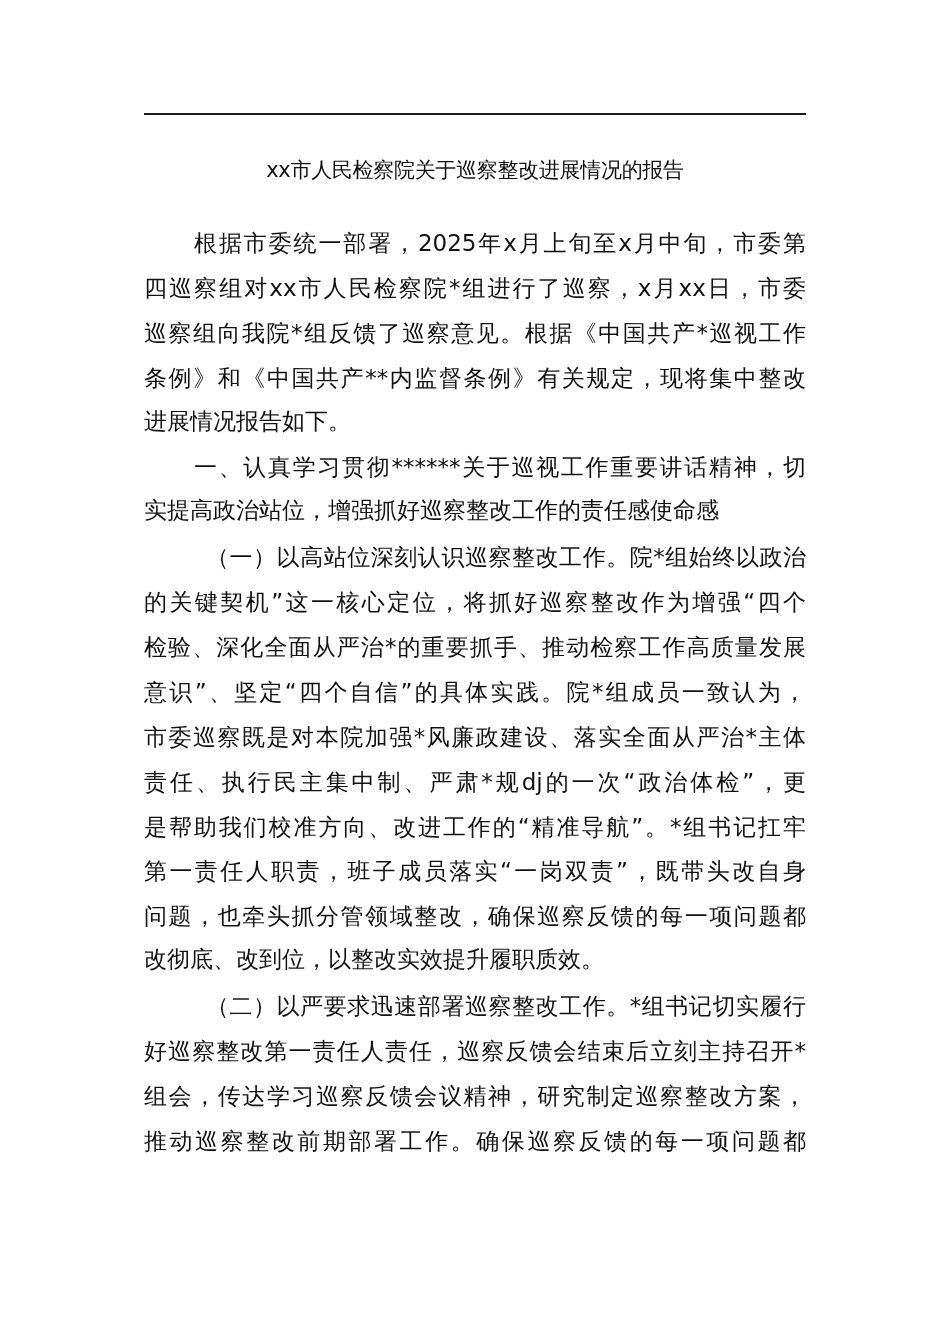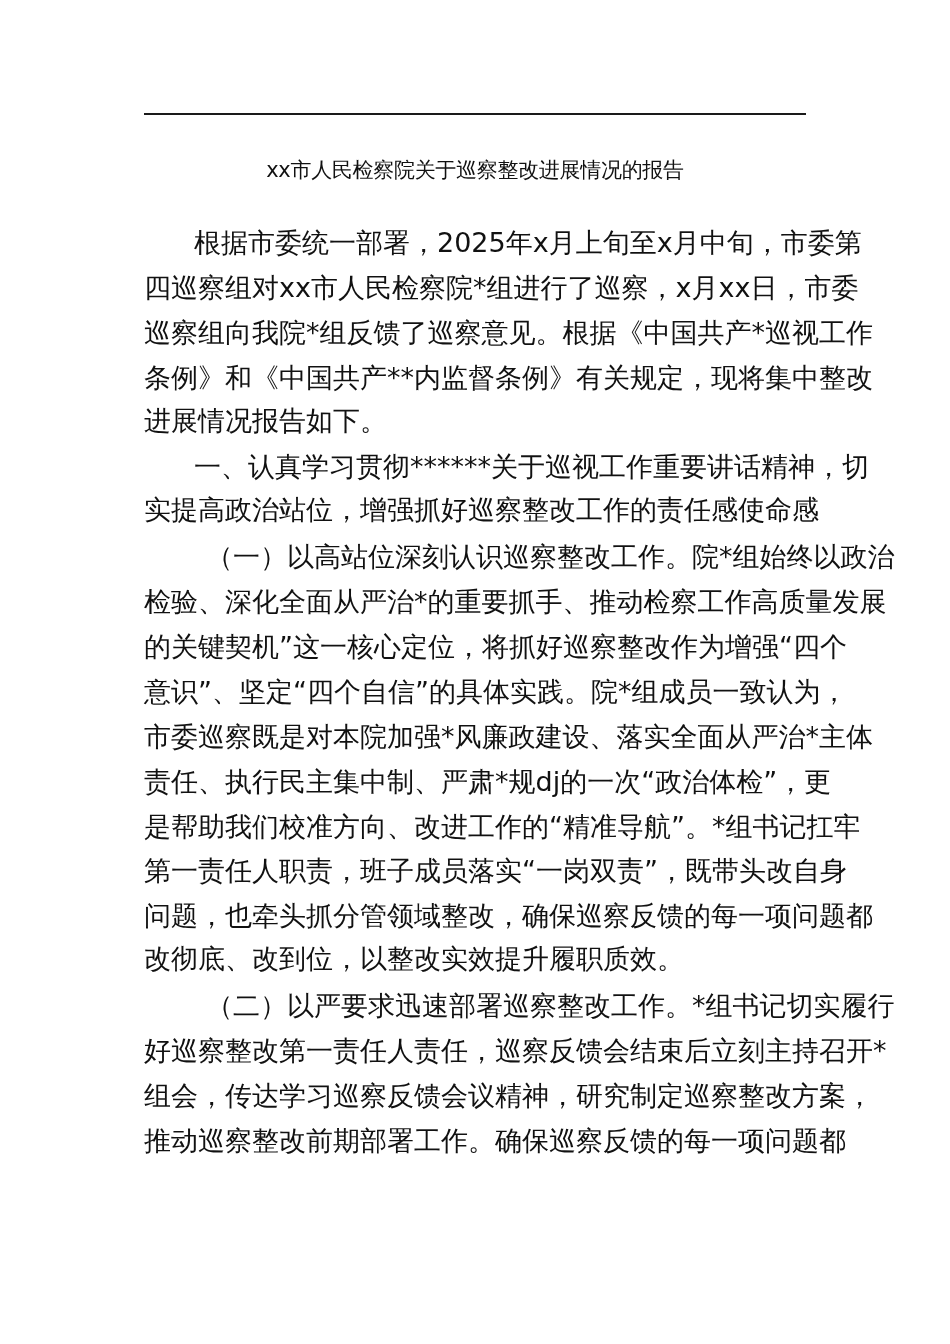--- a/index.html
+++ b/index.html
@@ -43,21 +43,21 @@
     }
     .body-text {
       position: absolute;
       left: 144px;
       top: 225px;
       width: 662px;
     }
     .line {
       height: 44.9px;
       line-height: 36px;
-      font-size: 27px;
+      font-size: 23px;
       white-space: nowrap;
       text-align: justify;
       text-align-last: justify;
       overflow: visible;
     }
     .line.last {
       text-align-last: left;
       font-family: Liberation Mono, monospace;
     }
     .line.indent {
@@ -85,22 +85,22 @@
       <div class="line last">进展情况报告如下。</div>
     </div>
 
     <div>
       <div class="line indent">一、认真学习贯彻******关于巡视工作重要讲话精神，切</div>
       <div class="line last">实提高政治站位，增强抓好巡察整改工作的责任感使命感</div>
     </div>
 
     <div>
       <div class="line indent2">（一）以高站位深刻认识巡察整改工作。院*组始终以政治</div>
+      <div class="line">的关键契机”这一核心定位，将抓好巡察整改作为增强“四个</div>
       <div class="line">检验、深化全面从严治*的重要抓手、推动检察工作高质量发展</div>
-      <div class="line">的关键契机”这一核心定位，将抓好巡察整改作为增强“四个</div>
       <div class="line">意识”、坚定“四个自信”的具体实践。院*组成员一致认为，</div>
       <div class="line">市委巡察既是对本院加强*风廉政建设、落实全面从严治*主体</div>
       <div class="line">责任、执行民主集中制、严肃*规dj的一次“政治体检”，更</div>
       <div class="line">是帮助我们校准方向、改进工作的“精准导航”。*组书记扛牢</div>
       <div class="line">第一责任人职责，班子成员落实“一岗双责”，既带头改自身</div>
       <div class="line">问题，也牵头抓分管领域整改，确保巡察反馈的每一项问题都</div>
       <div class="line last">改彻底、改到位，以整改实效提升履职质效。</div>
     </div>
 
     <div>

